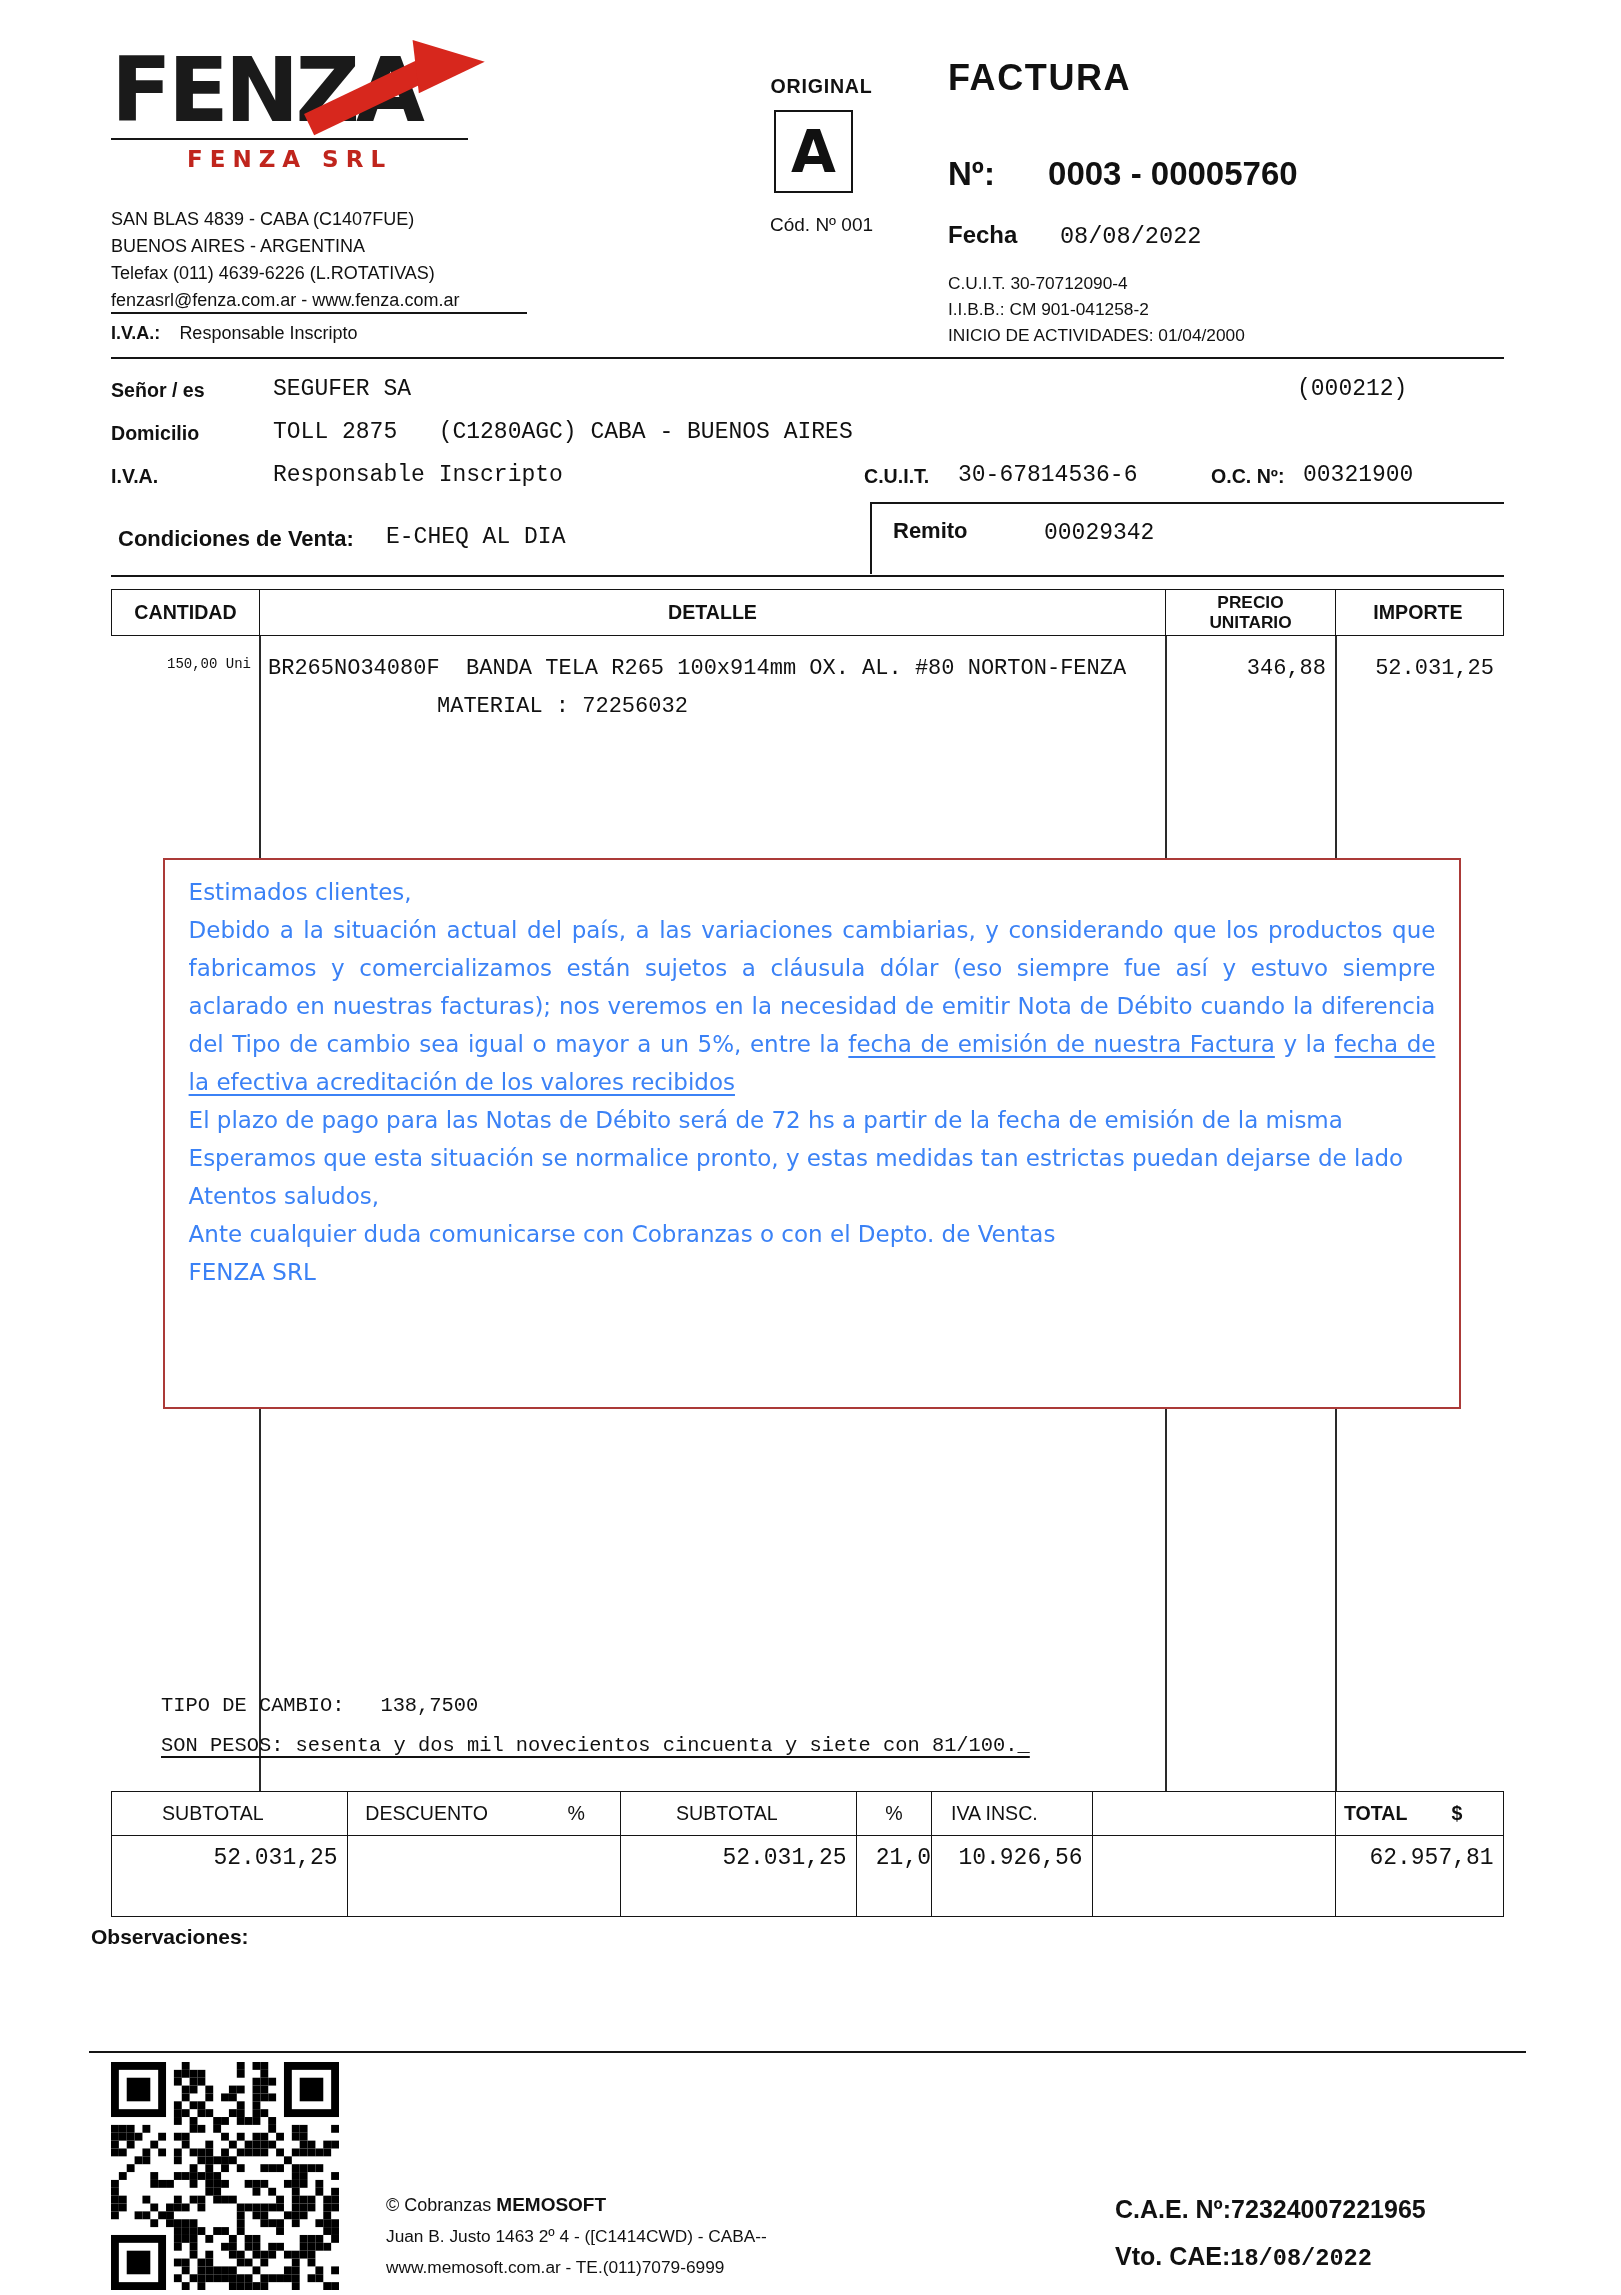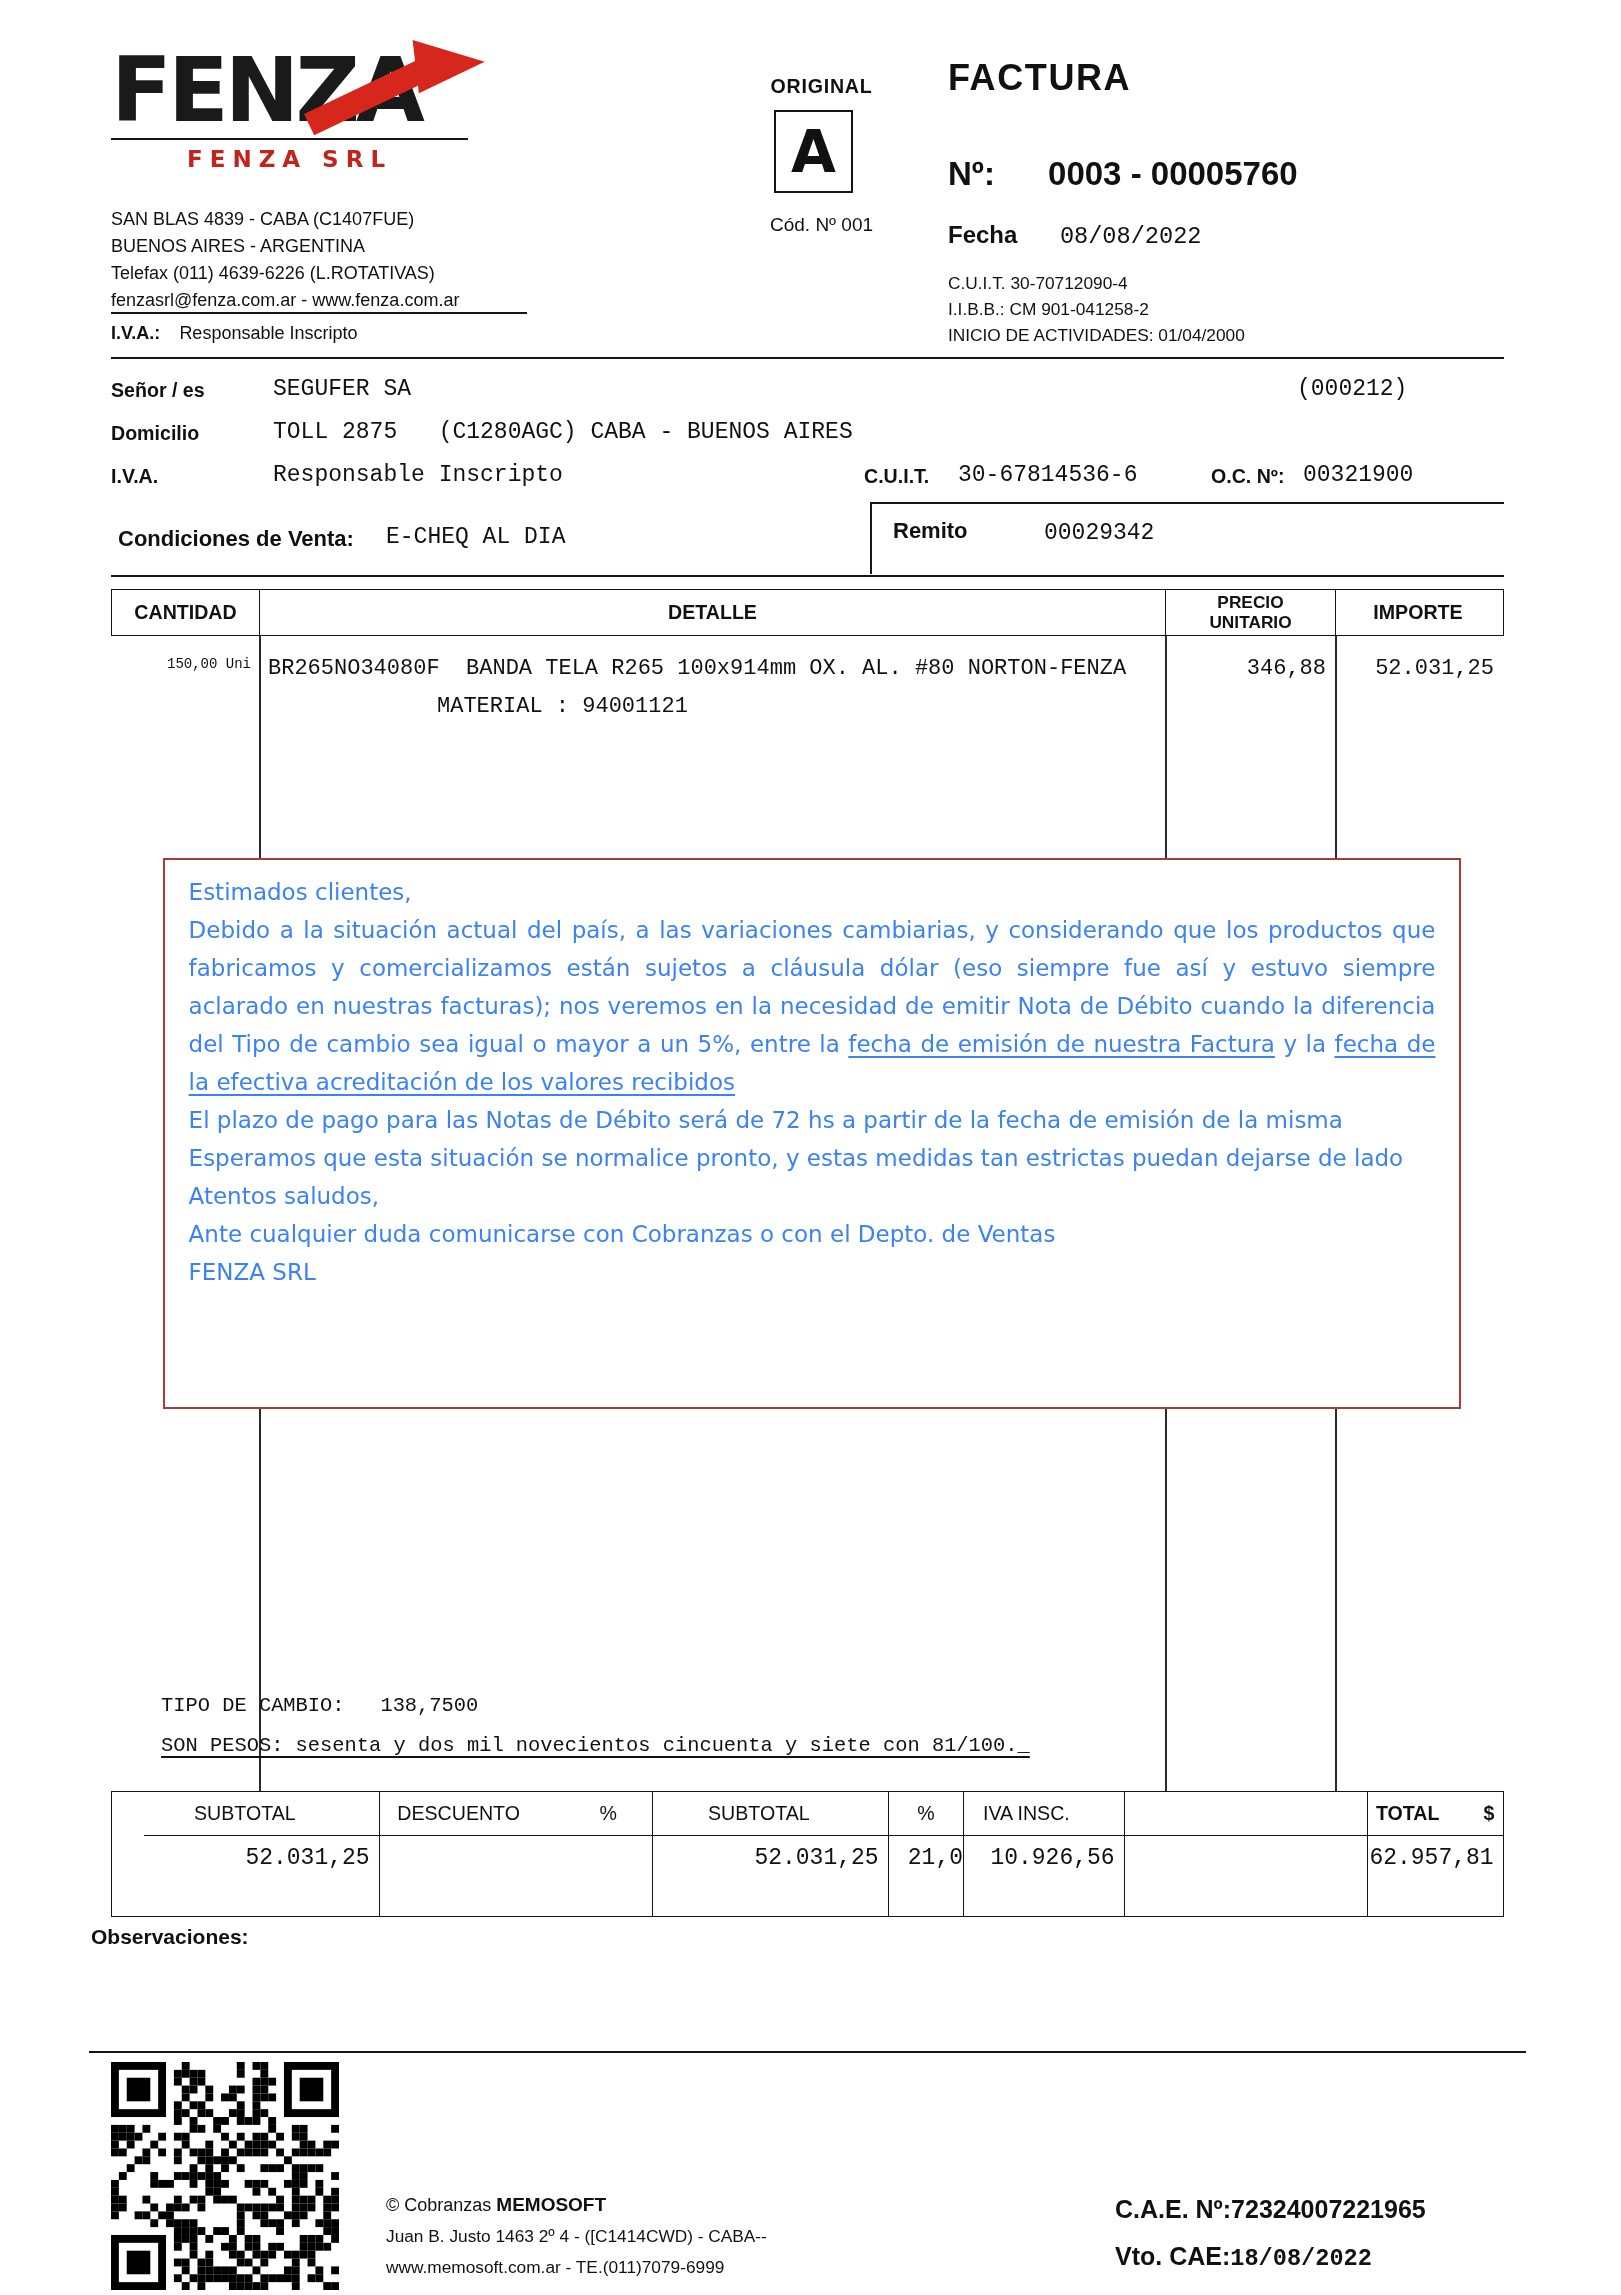--- a/index.html
+++ b/index.html
@@ -89,21 +89,21 @@
   
   .notice-box { left:163px; top:858px; width:1298px; height:551px; background:#fff;
                 border:2.4px solid #ab3a38; padding:12.6px 23.6px; z-index:5;
                 font-family:"DejaVu Sans",sans-serif; font-size:23px; line-height:38px; color:#3b82f6; }
   .notice-para { text-align:justify; }
   .u { text-decoration:underline; text-underline-offset:3.9px; }
 
   
   .totals-box { left:111px; top:1791px; width:1393px; height:126px; border:1.6px solid #141414;
                 display:grid; grid-template-columns:236px 273px 236px 75px 161px 243px 1fr;
-                grid-template-rows:44px 1fr;padding-left:32px; }
+                grid-template-rows:44px 1fr; }
   .tl { border-right:1.6px solid #141414; border-bottom:1.6px solid #141414; display:flex;
         align-items:center; font-size:19.6px; }
   .tv { border-right:1.6px solid #141414; padding-top:9.4px; font-size:23px;text-align:right; }
   .nr { border-right:none !important; }
   .tl-sub1 { padding-left:50px; }
   .tl-desc { justify-content:space-between; padding:0 35px 0 17.3px; }
   .tl-sub2 { padding-left:55px; }
   .tl-pct { justify-content:center; }
   .tl-iva { padding-left:19px; }
   .tl-total { padding-left:7.9px; font-weight:bold; }
@@ -205,21 +205,21 @@
     <div class="ih-cell ih-importe">IMPORTE</div>
   </div>
 
   <div class="abs items-body">
     <div class="vline v1"></div>
     <div class="vline v2"></div>
     <div class="vline v3"></div>
 
     <div class="mono item-qty">150,00 Uni</div>
     <div class="mono pre item-det1">BR265NO34080F  BANDA TELA R265 100x914mm OX. AL. #80 NORTON-FENZA</div>
-    <div class="mono pre item-det2">MATERIAL : 94001121</div>
+    <div class="mono pre item-det2">MATERIAL : 72256032</div>
     <div class="mono item-precio">346,88</div>
     <div class="mono item-importe">52.031,25</div>
 
     <div class="mono exchange-line">
       <span>TIPO DE CAMBIO:</span>
       <span class="val">138,7500</span>
     </div>
     <div class="mono sonpesos-line">SON PESOS: sesenta y dos mil novecientos cincuenta y siete con 81/100._</div>
   </div>
 

